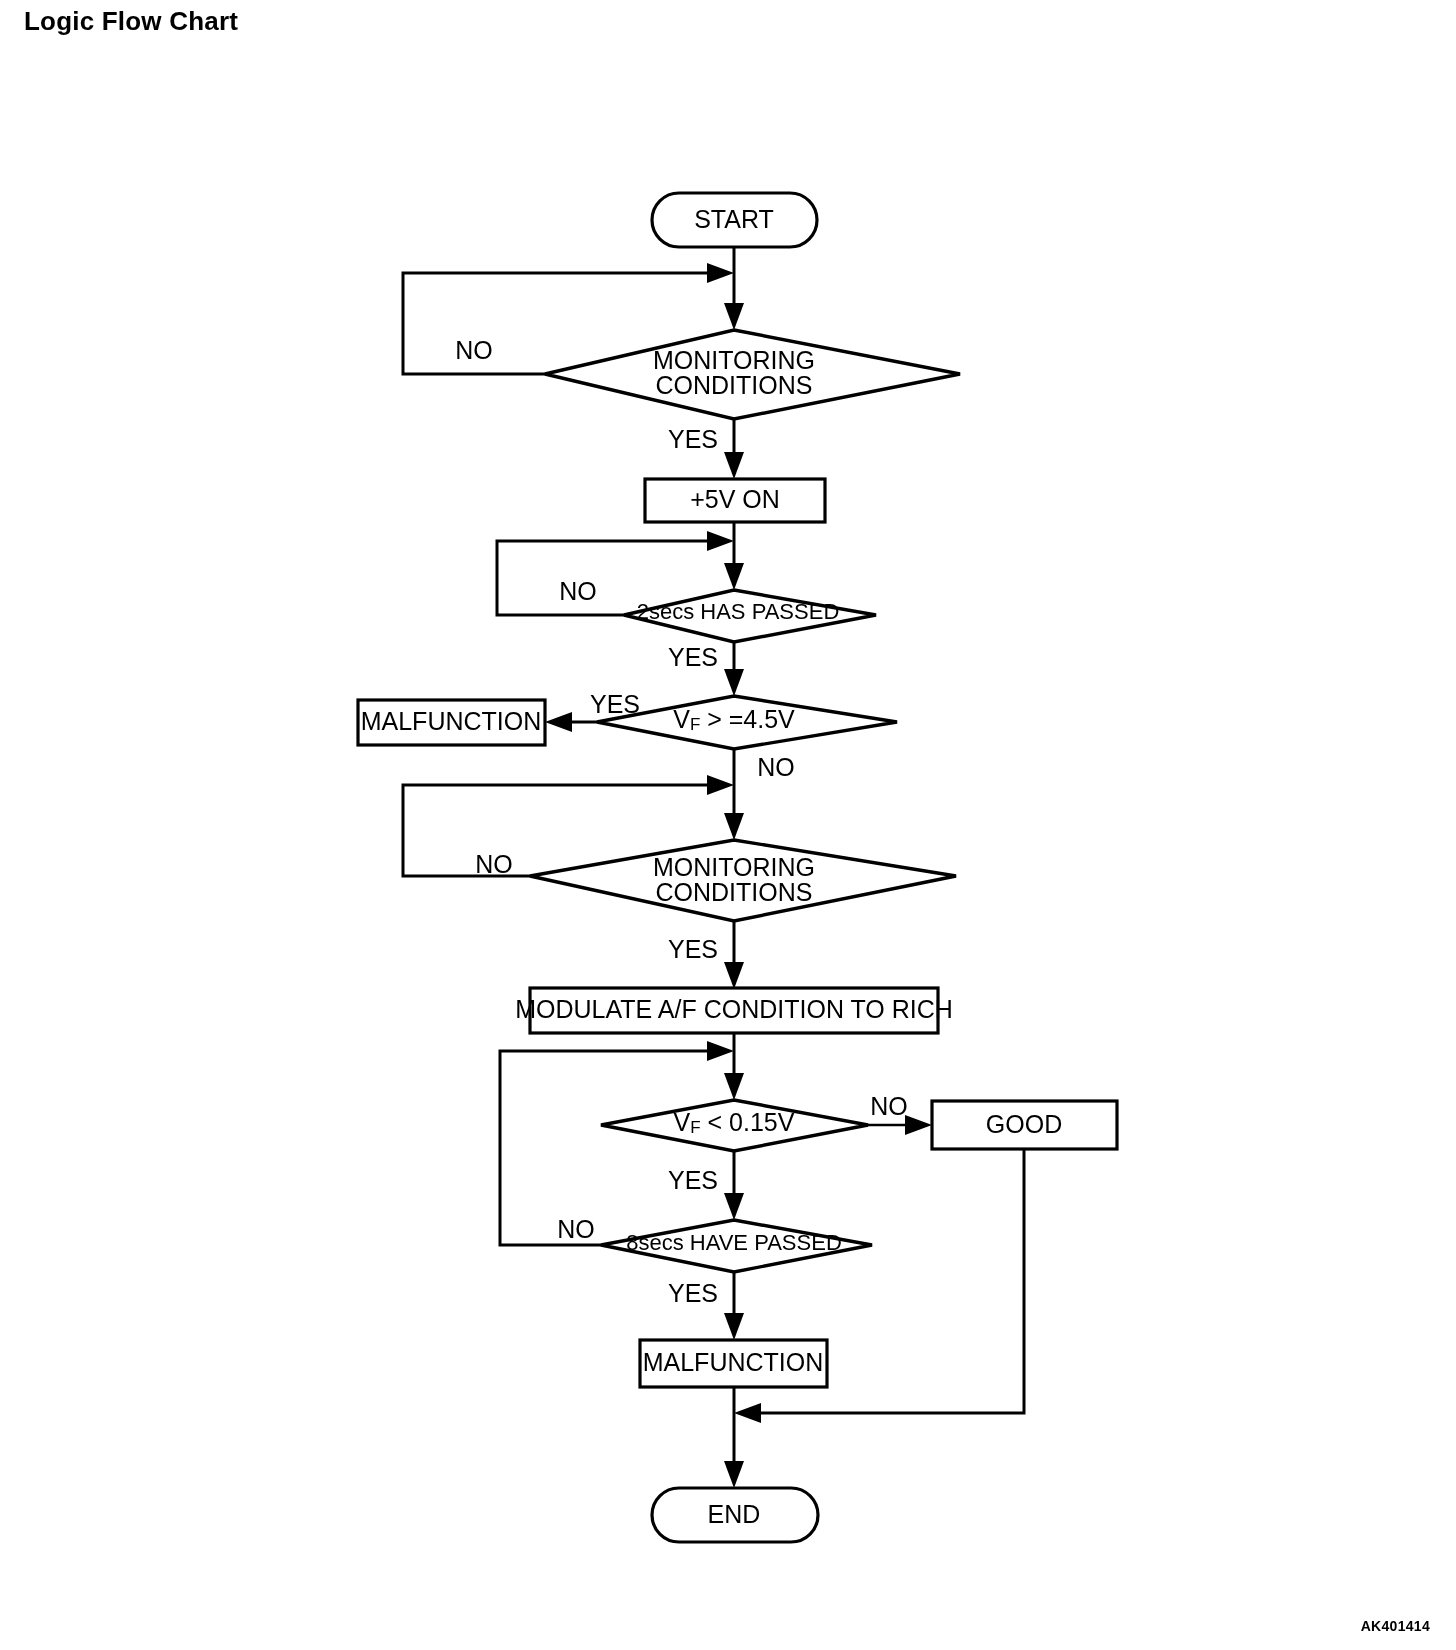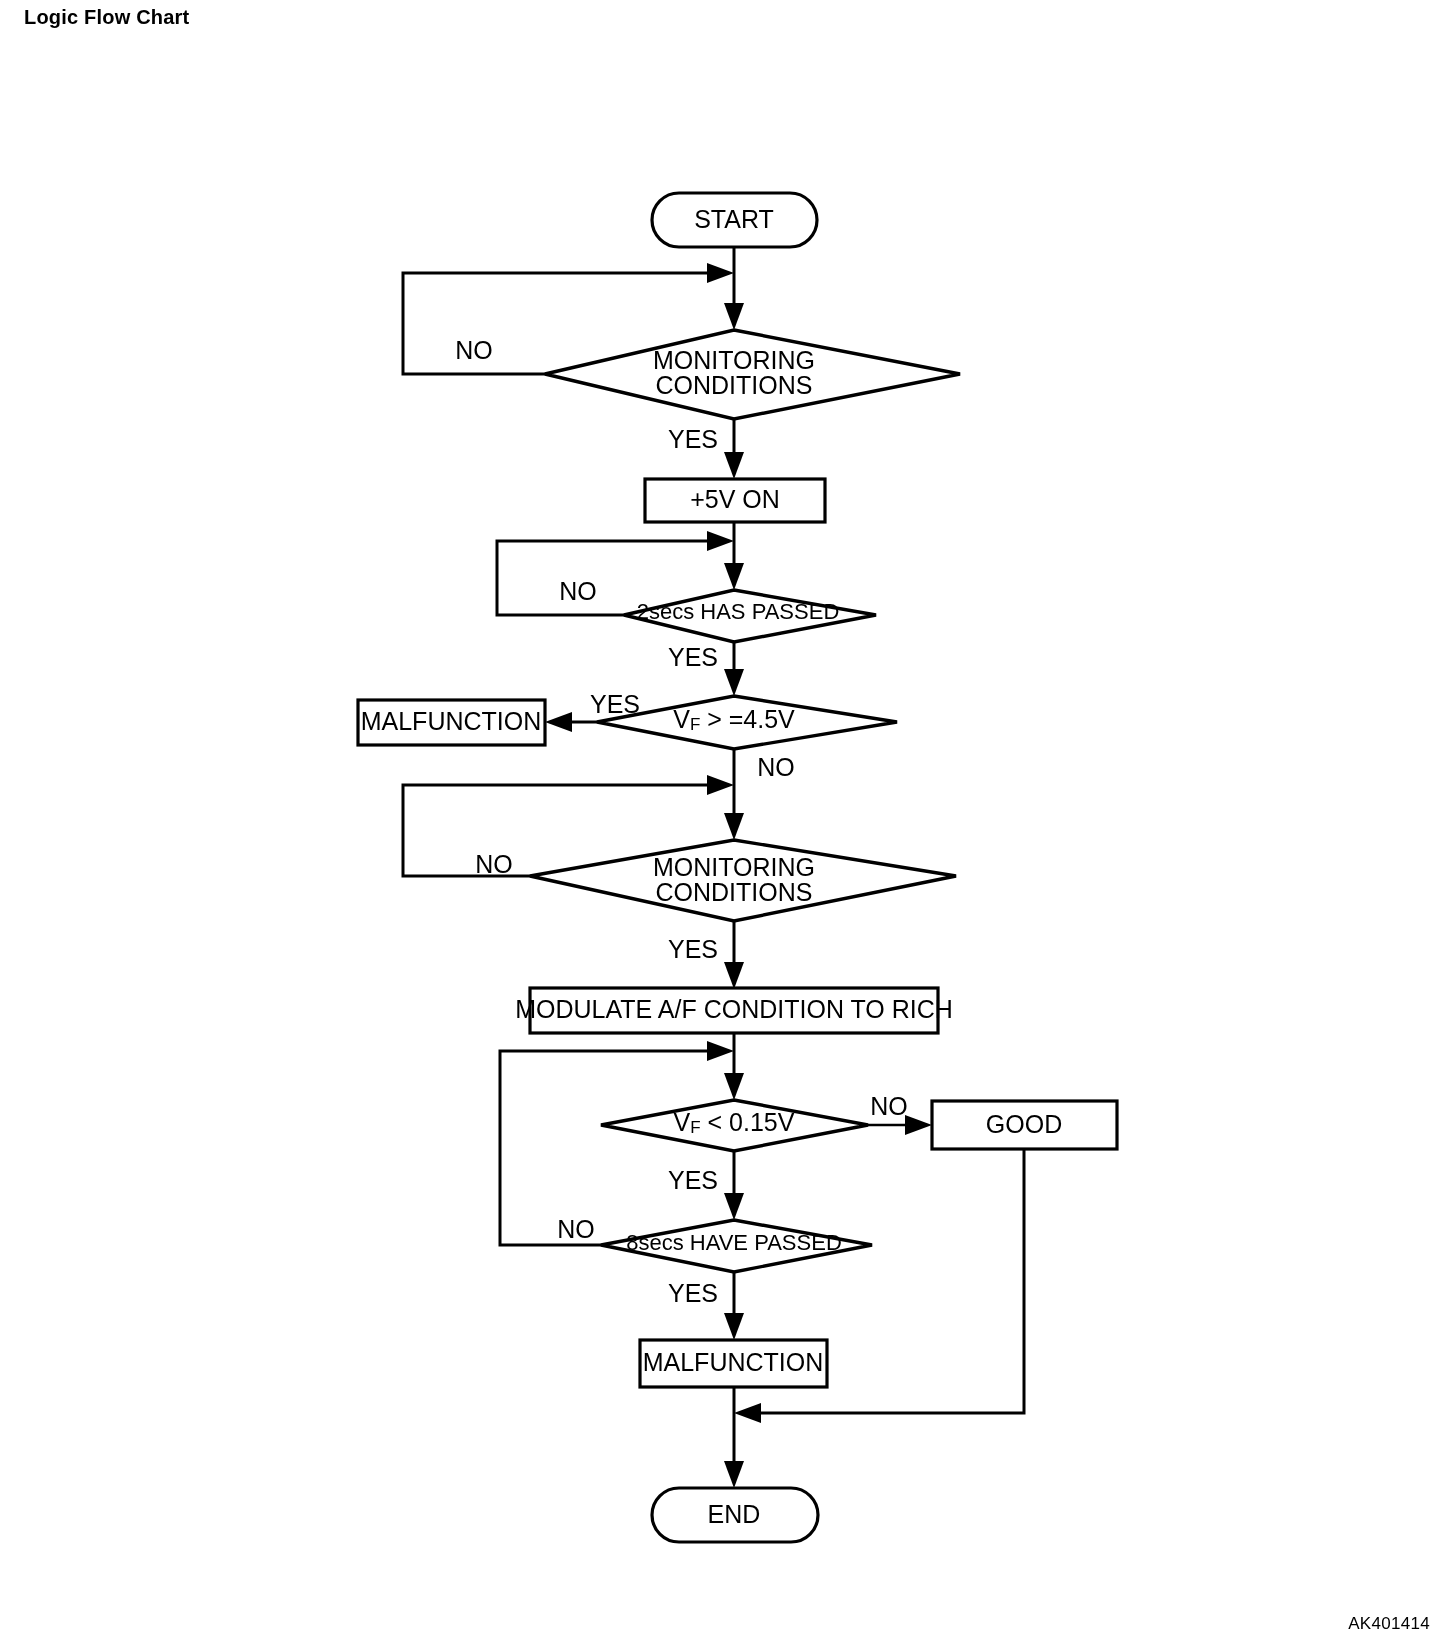--- a/index.html
+++ b/index.html
@@ -12,31 +12,31 @@
     height: 1650px;
     position: relative;
     font-family: "Liberation Sans", sans-serif;
     color: #000000;
     overflow: hidden;
   }
   #page-title {
     position: absolute;
     left: 24px;
     top: 6px;
-    font-size: 20px;
+    font-size: 26px;
     font-weight: bold;
     letter-spacing: 0.2px;
     white-space: nowrap;
   }
   #watermark {
     position: absolute;
     right: 26px;
     bottom: 16px;
-    font-size: 17px;
-    font-weight: normal;
+    font-size: 14px;
+    font-weight: bold;
     letter-spacing: 0.3px;
   }
   #flow-svg {
     position: absolute;
     left: 0;
     top: 0;
     width: 1456px;
     height: 1650px;
   }
   .shape-fill {

